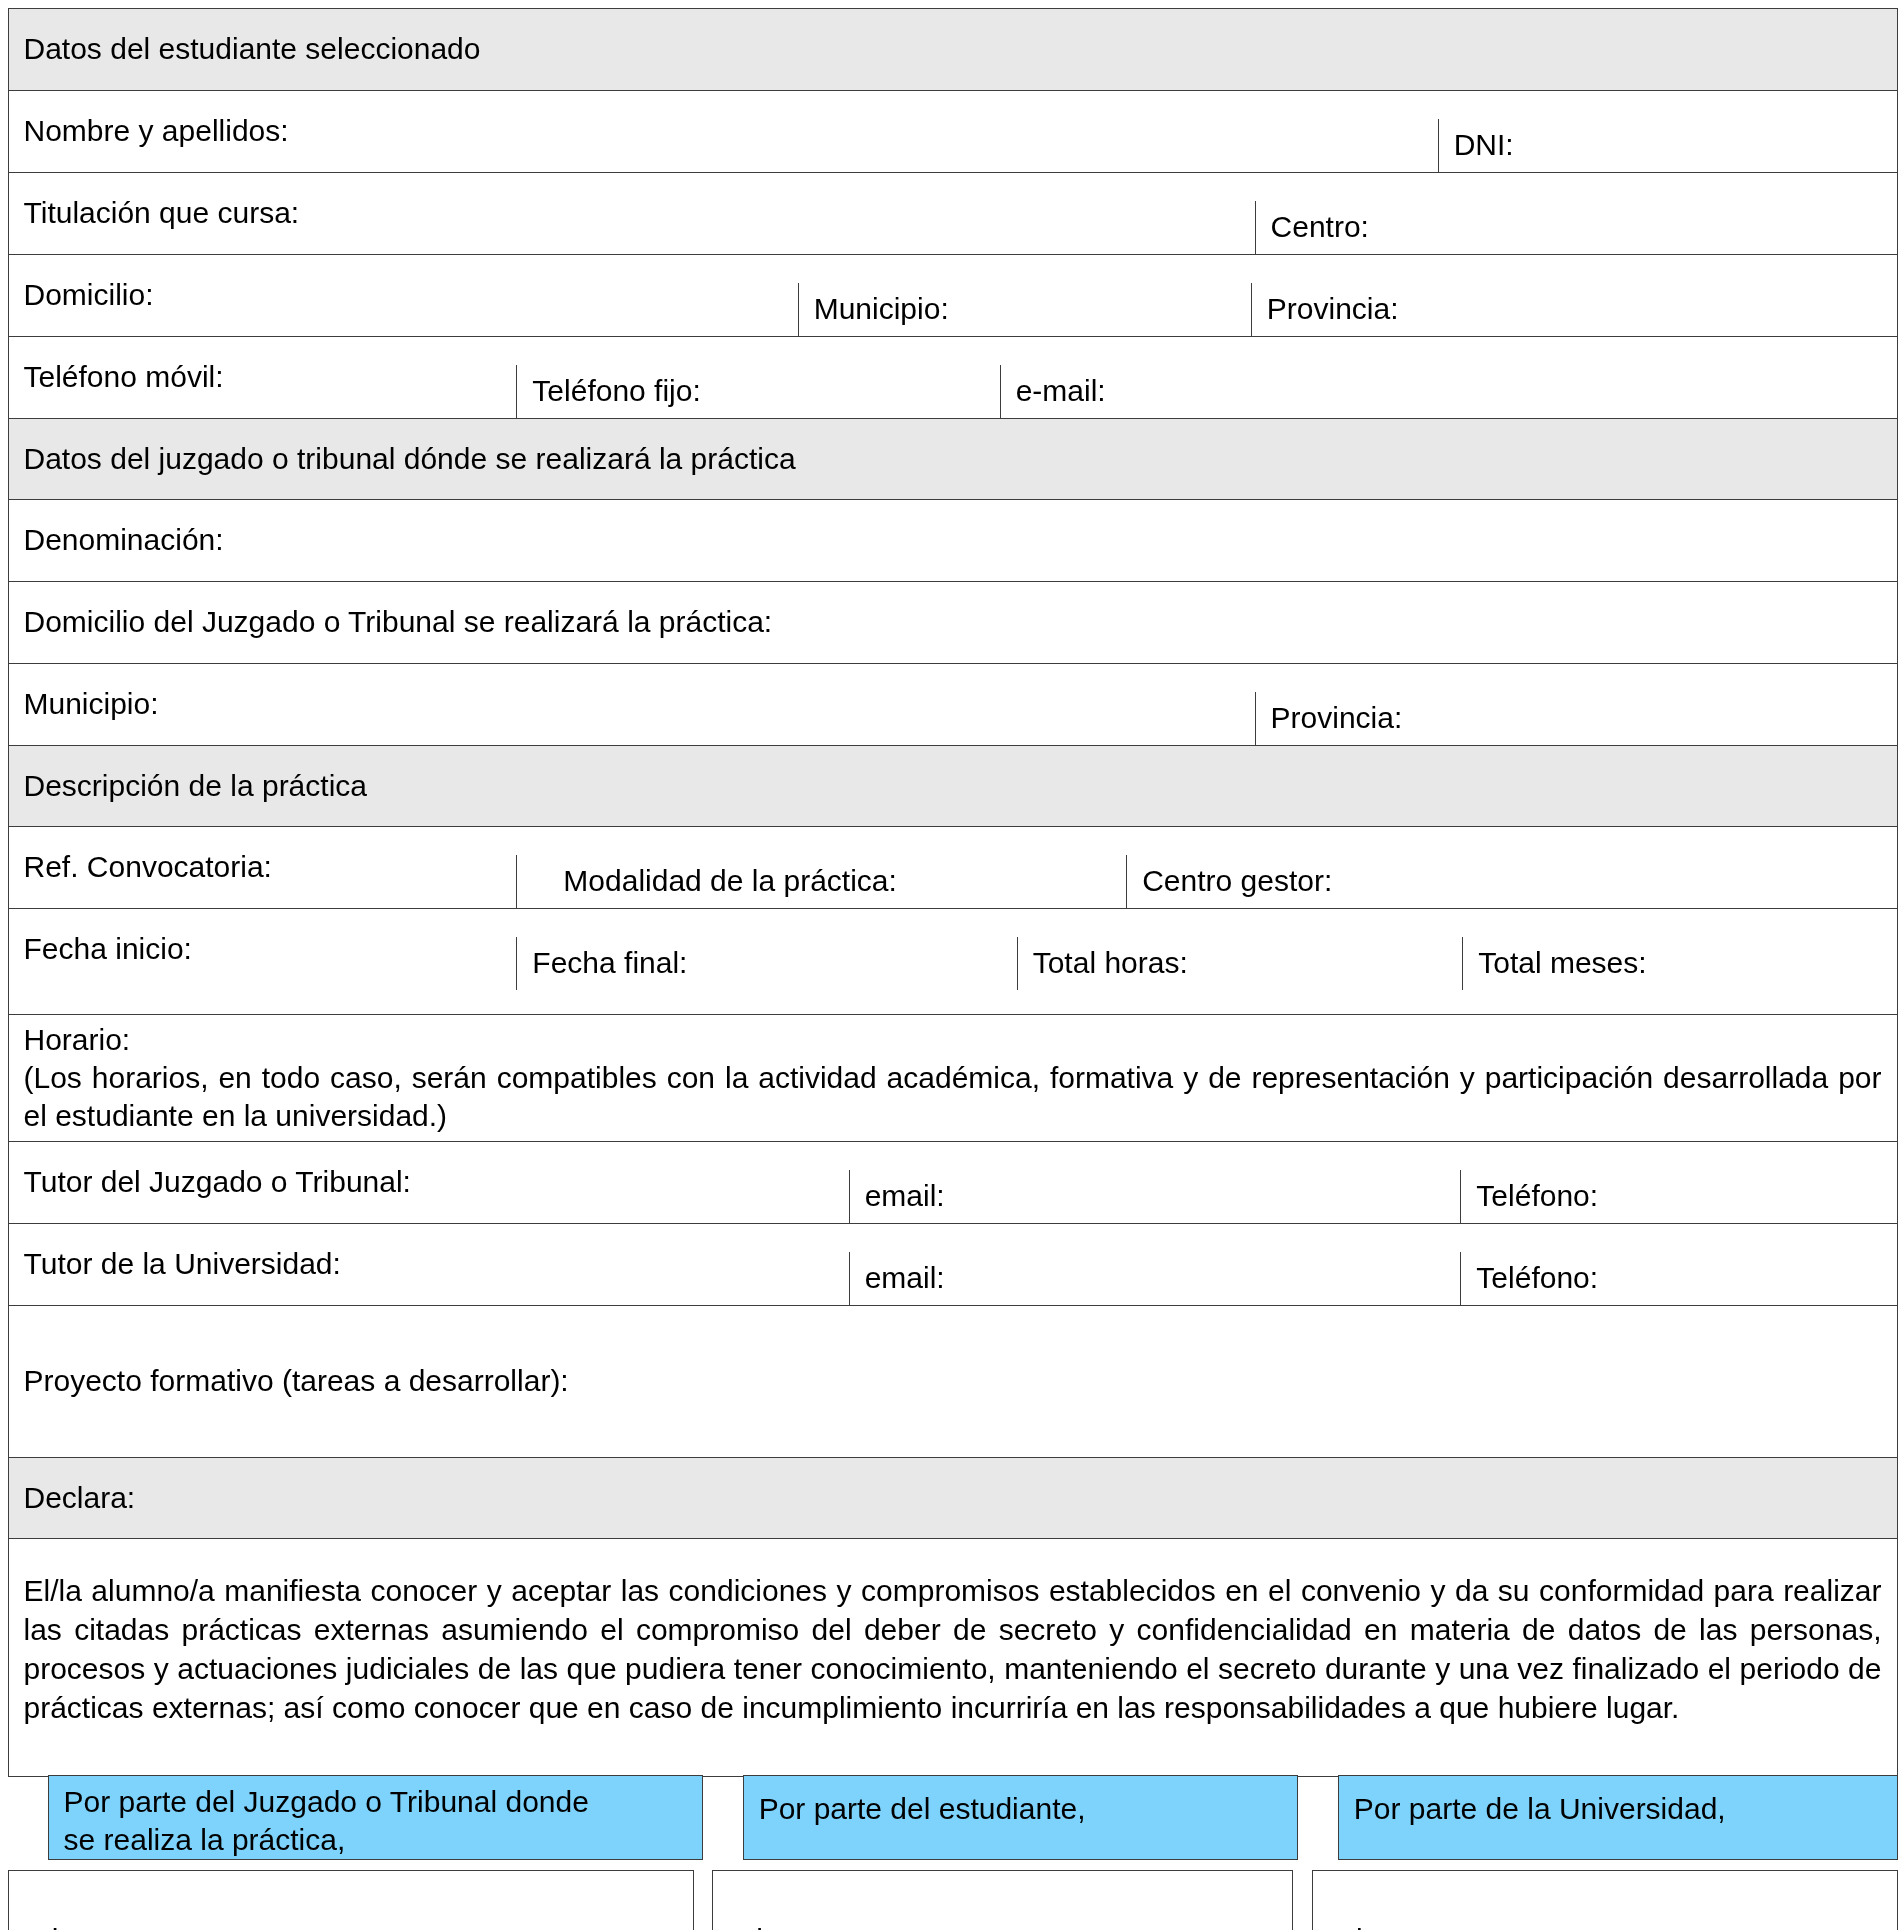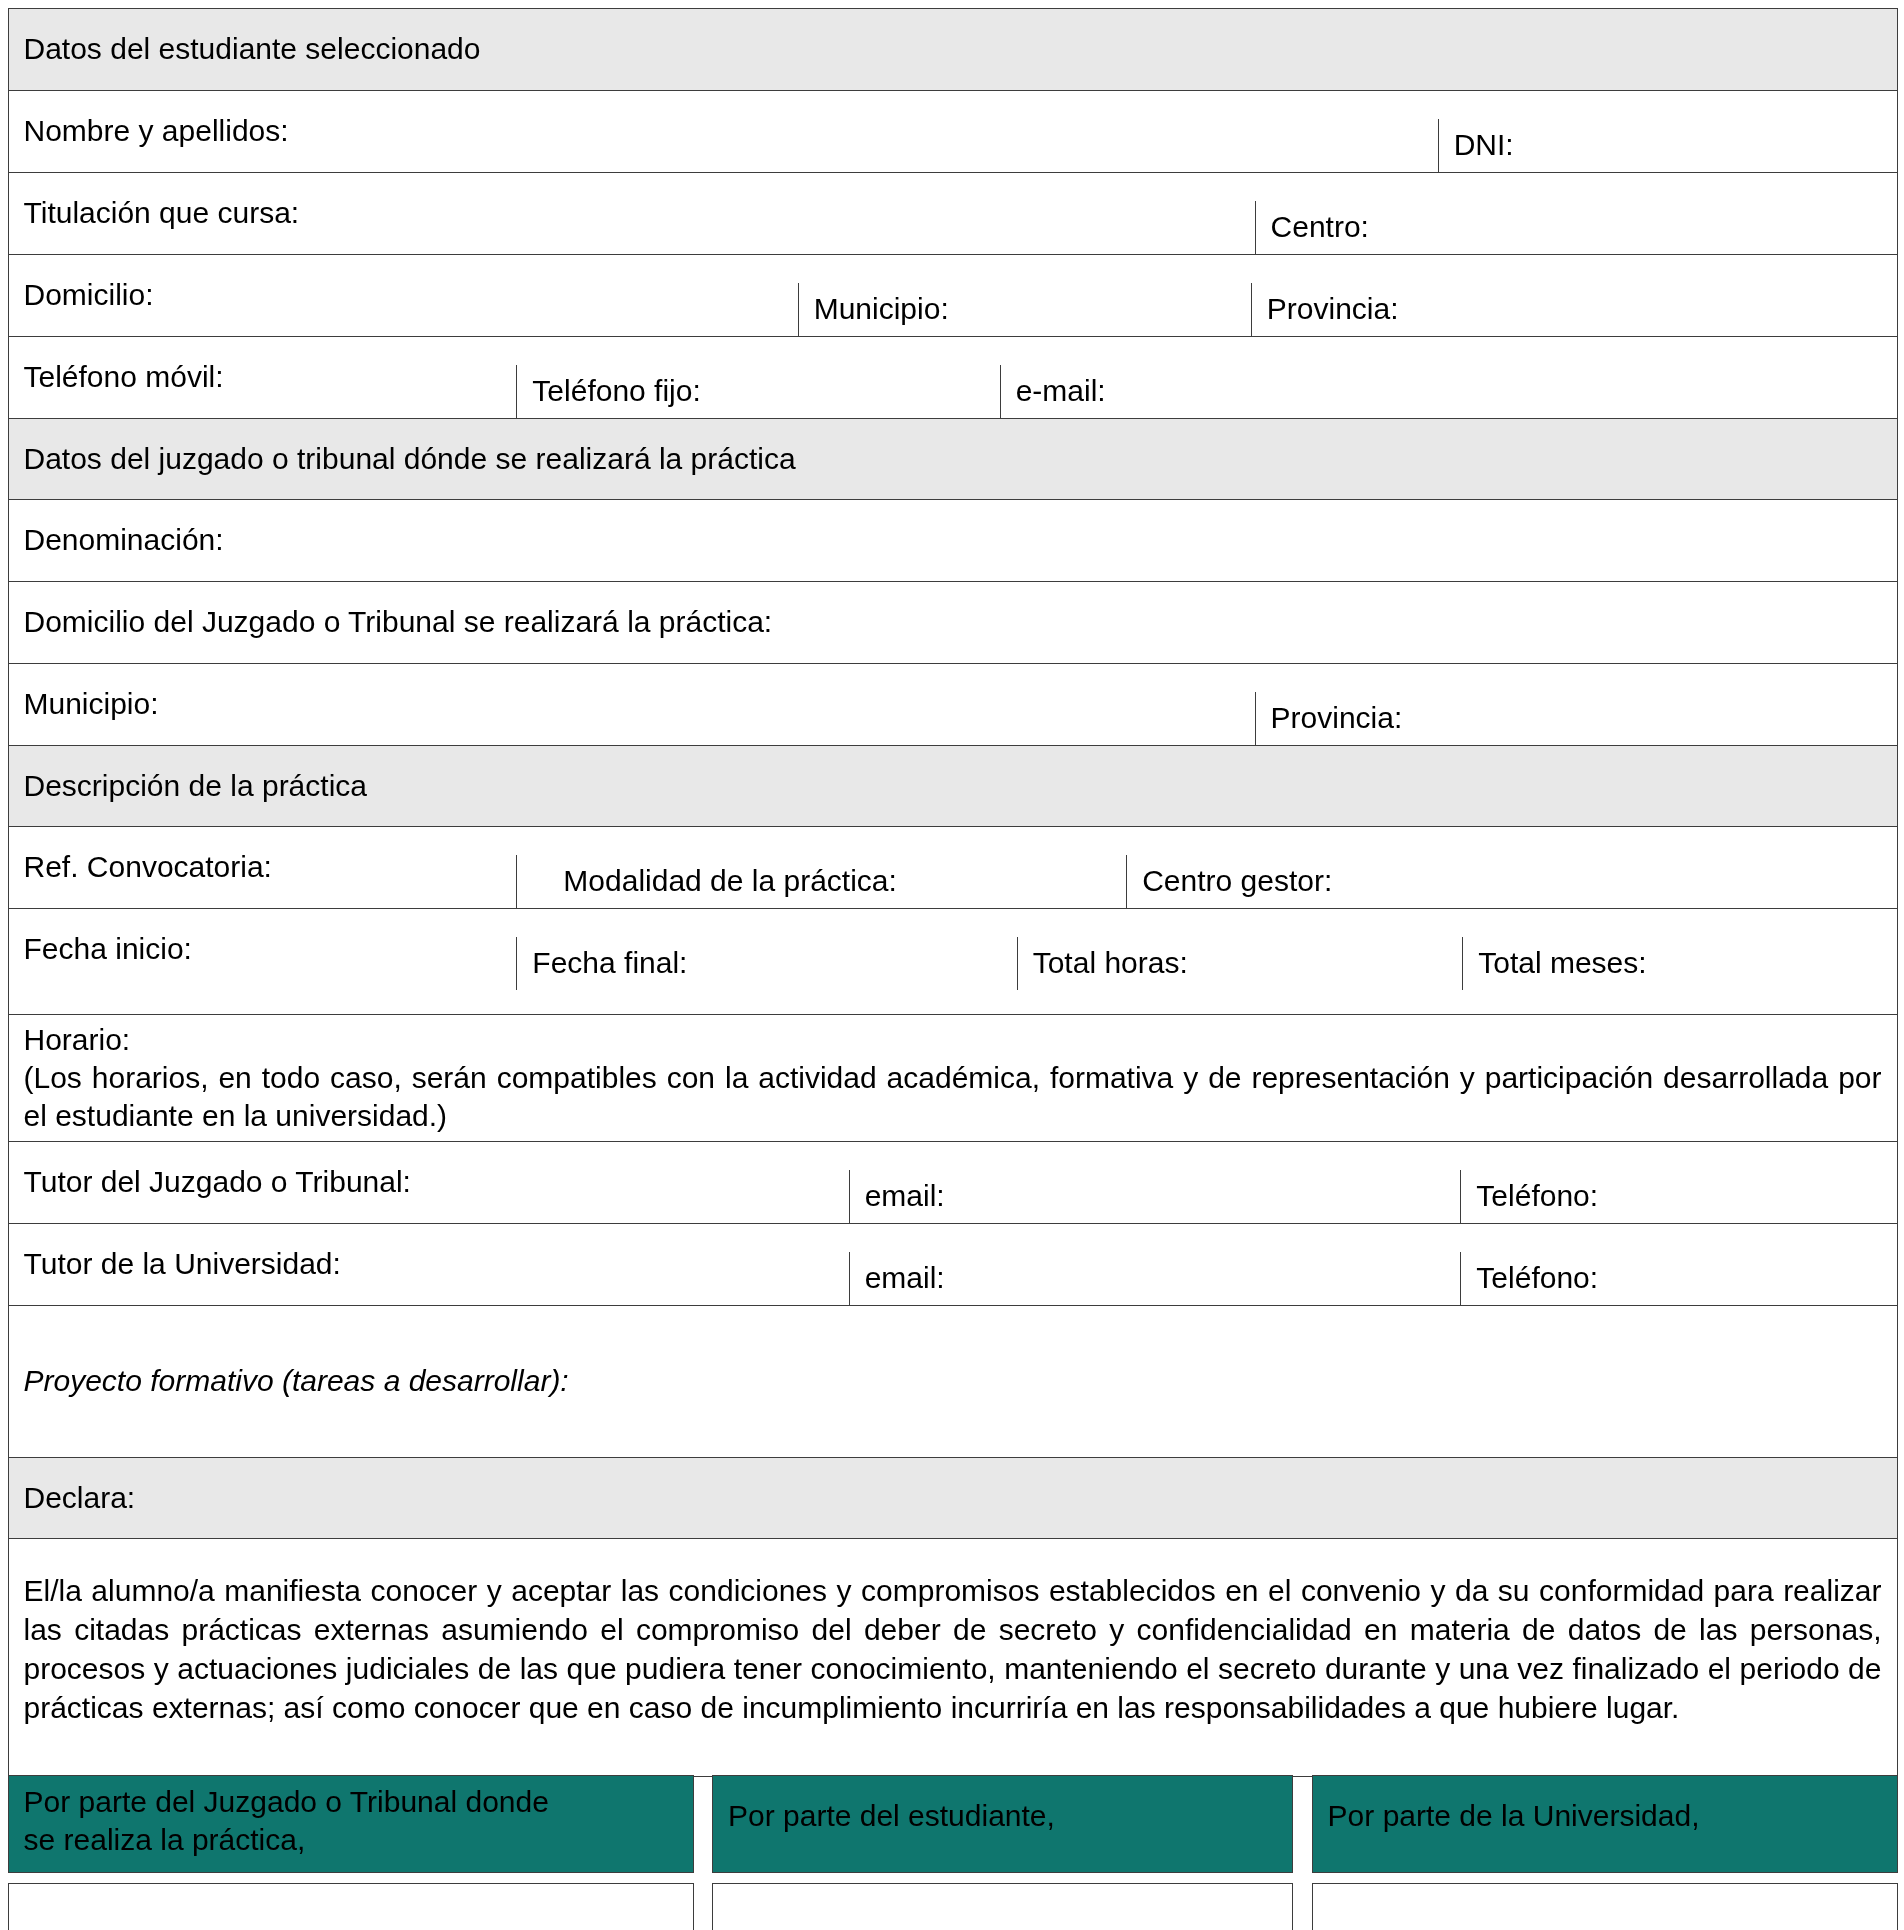--- a/index.html
+++ b/index.html
@@ -29,21 +29,21 @@
   .row > .cell + .cell { border-left: 1.9px solid var(--border, #3d3d3d); margin-top: 28px; }
   .cell.fill { flex: 1 1 auto; }
   .cell.block { display: block; align-items: initial; }
 
   .hdr { background: var(--header-bg, #e8e8e8); }
 
   
   .h86  { height: 81px; }
   .h87  { height: 82px; }
   .h136 { height: 127px; margin-top: 24px; }
-  .h162 { height: 152px; font-style: italic; }
+  .h162 { height: 152px; }
   .h254 { height: 238px; }
 
   
   .w757 { flex: 0 0 75.7%; }
   .w660 { flex: 0 0 66.0%; }
   .w418 { flex: 0 0 41.8%; }
   .w240 { flex: 0 0 24.0%; }
   .w182 { flex: 0 0 18.2%; }
   .w269 { flex: 0 0 26.9%; align-items: center; }
   .w256 { flex: 0 0 25.6%; }
@@ -63,24 +63,25 @@
   }
 
   
   .sig-row {
     display: flex;
     justify-content: space-between;
     margin-top: -1.9px;
   }
   .sig-box {
     border: 1.9px solid var(--border, #3d3d3d);
-    background: #0f766e;
-    height: 98px;
+    background: #7dd3fc;
+    height: 85px;
     padding: 7.5px 15px;
     line-height: 38px;
+    margin-left: 40px;
   }
   .sig-box.centered { display: flex; align-items: center; padding-top: 0; padding-bottom: 16px; }
   .sig-1 { width: 36.3%; }
   .sig-2 { width: 30.75%; }
   .sig-3 { width: 31.0%; }
   .pre-line { white-space: pre-line; }
 
   .fdo-row {
     display: flex;
     justify-content: space-between;

